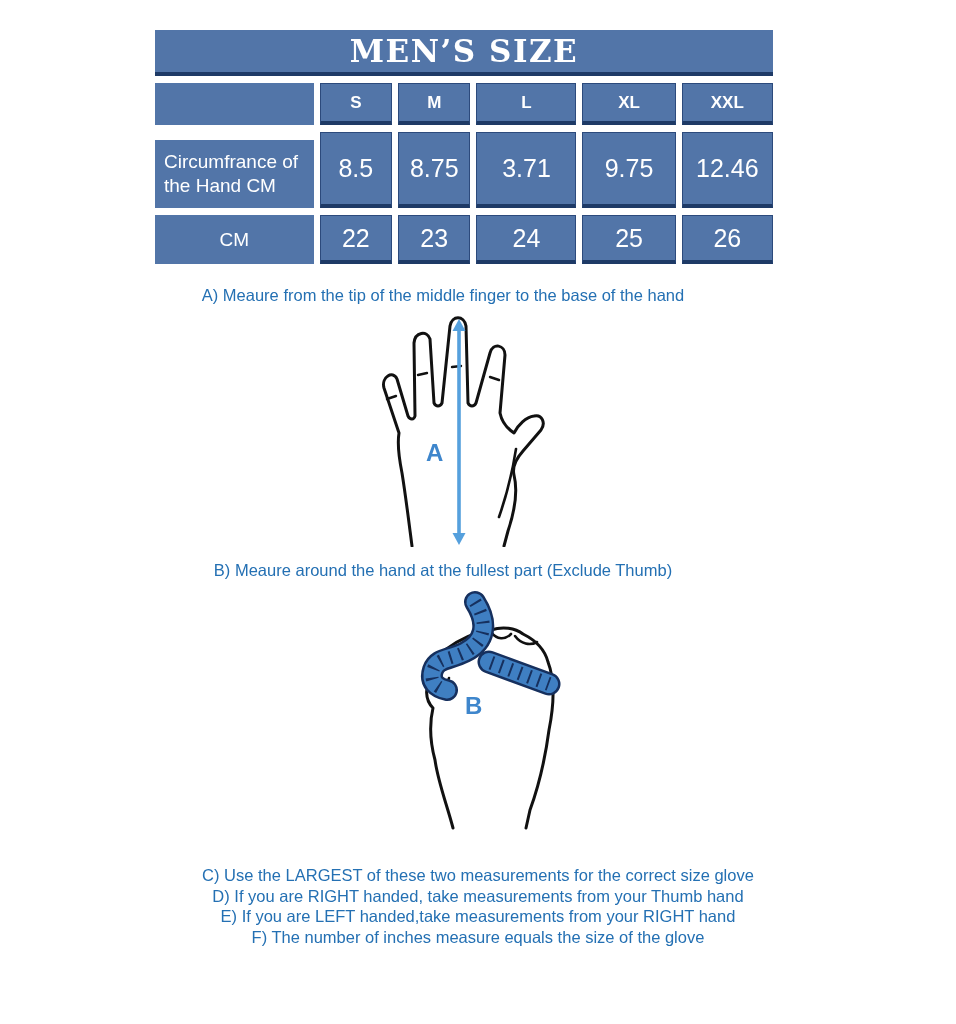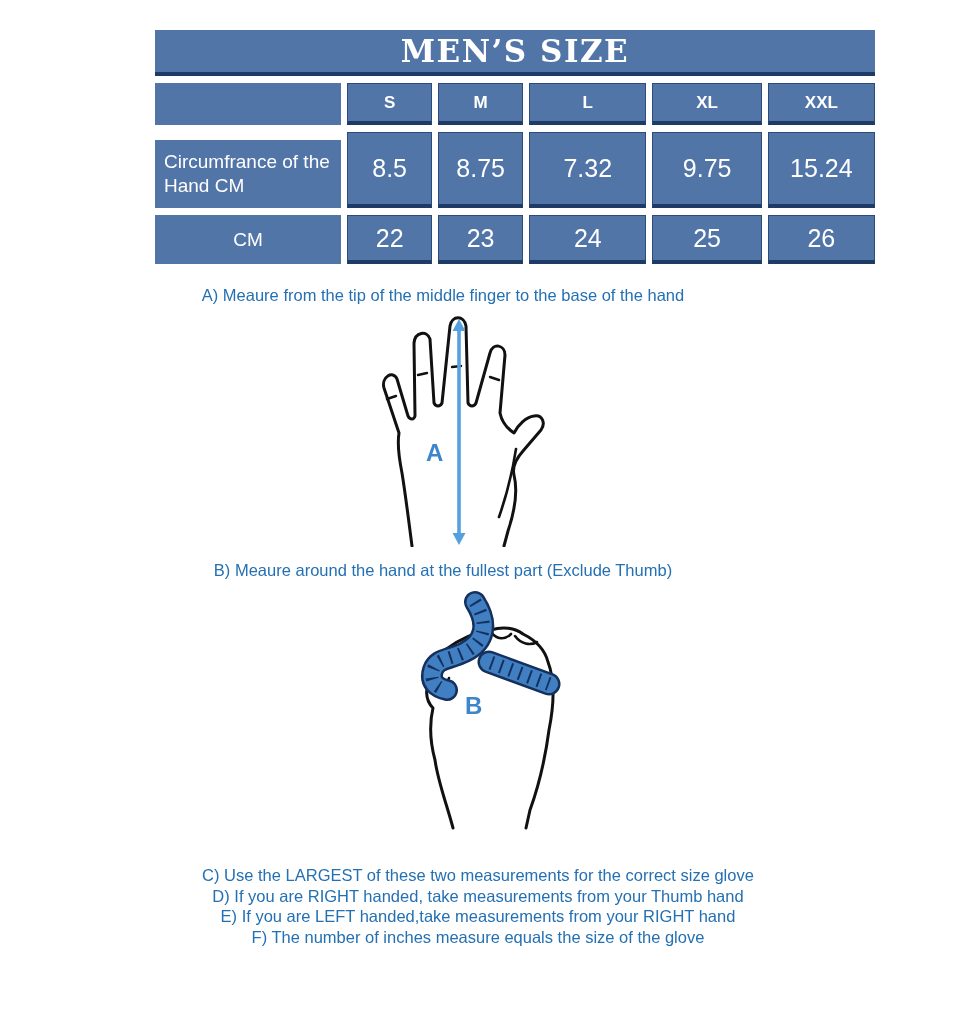--- a/index.html
+++ b/index.html
@@ -14,21 +14,21 @@
   html,body{background:#ffffff;}
   body{
     width:956px;height:1024px;
     font-family:"Liberation Sans",sans-serif;
     position:relative;overflow:hidden;
   }
   .page{width:956px;height:1024px;}
 
   
   .size-table{
-    position:absolute;left:155px;top:30px;width:720px;
+    position:absolute;left:155px;top:30px;width:618px;
   }
   .t-title{
     height:46px;background:var(--cell-blue);
     border-bottom:4px solid var(--border-navy);
     color:#fff;display:flex;align-items:center;justify-content:center;
     font-family:"DejaVu Serif",serif;font-weight:700;
     font-size:31px;letter-spacing:1.5px;
   }
   .t-grid{
     margin-top:7px;
@@ -86,23 +86,23 @@
       <div class="cell col-head"></div>
       <div class="cell col-head sz">S</div>
       <div class="cell col-head sz">M</div>
       <div class="cell col-head sz">L</div>
       <div class="cell col-head sz">XL</div>
       <div class="cell col-head sz">XXL</div>
 
       <div class="cell row-label left">Circumfrance of the Hand CM</div>
       <div class="cell val sz">8.5</div>
       <div class="cell val sz">8.75</div>
-      <div class="cell val sz">7.32</div>
+      <div class="cell val sz">3.71</div>
       <div class="cell val sz">9.75</div>
-      <div class="cell val sz">15.24</div>
+      <div class="cell val sz">12.46</div>
 
       <div class="cell row-label">CM</div>
       <div class="cell val sz">22</div>
       <div class="cell val sz">23</div>
       <div class="cell val sz">24</div>
       <div class="cell val sz">25</div>
       <div class="cell val sz">26</div>
     </div>
   </div>
 

